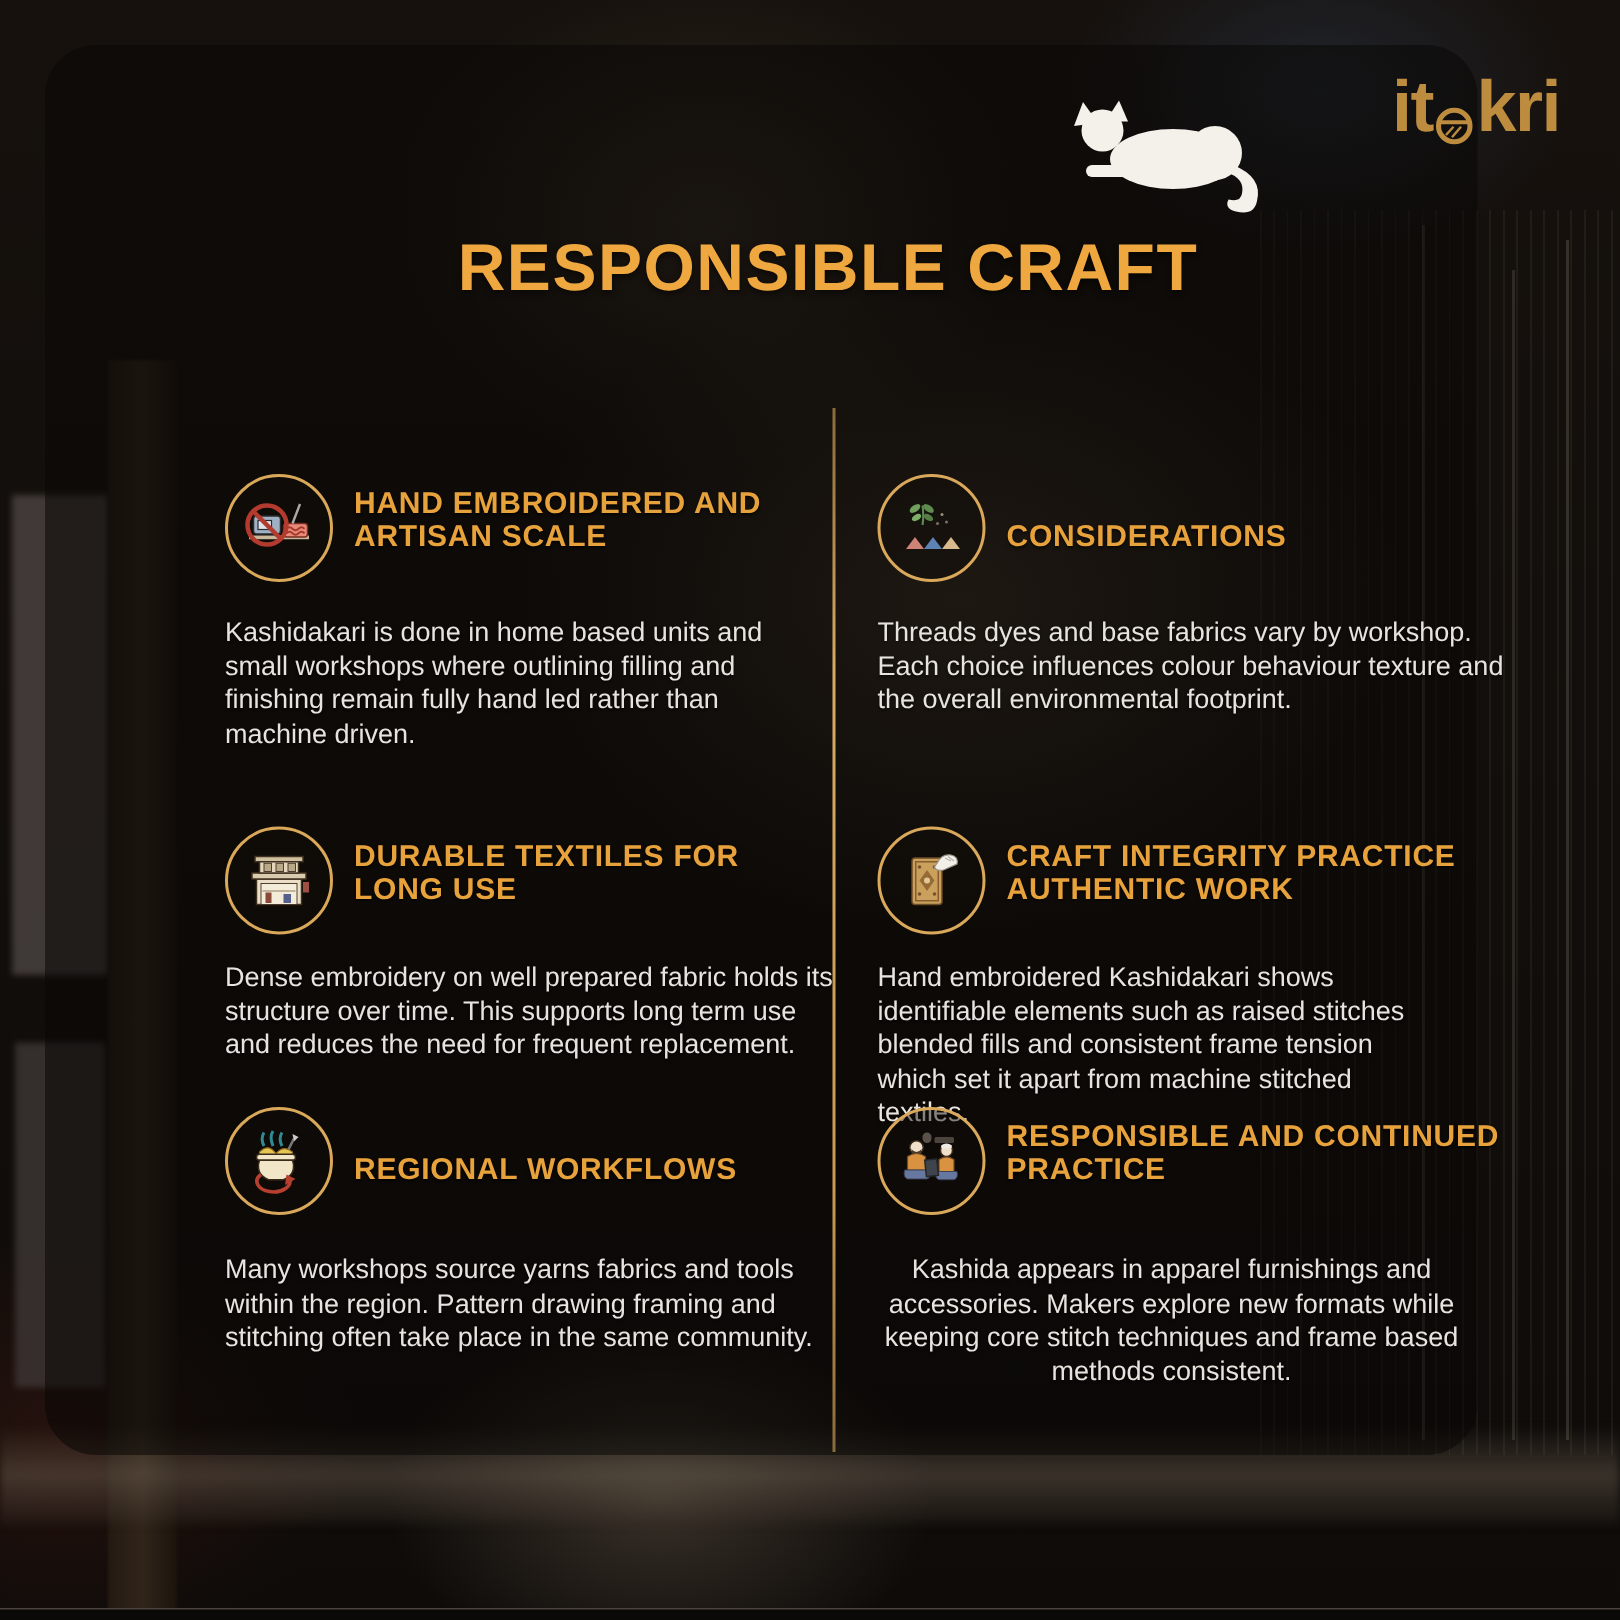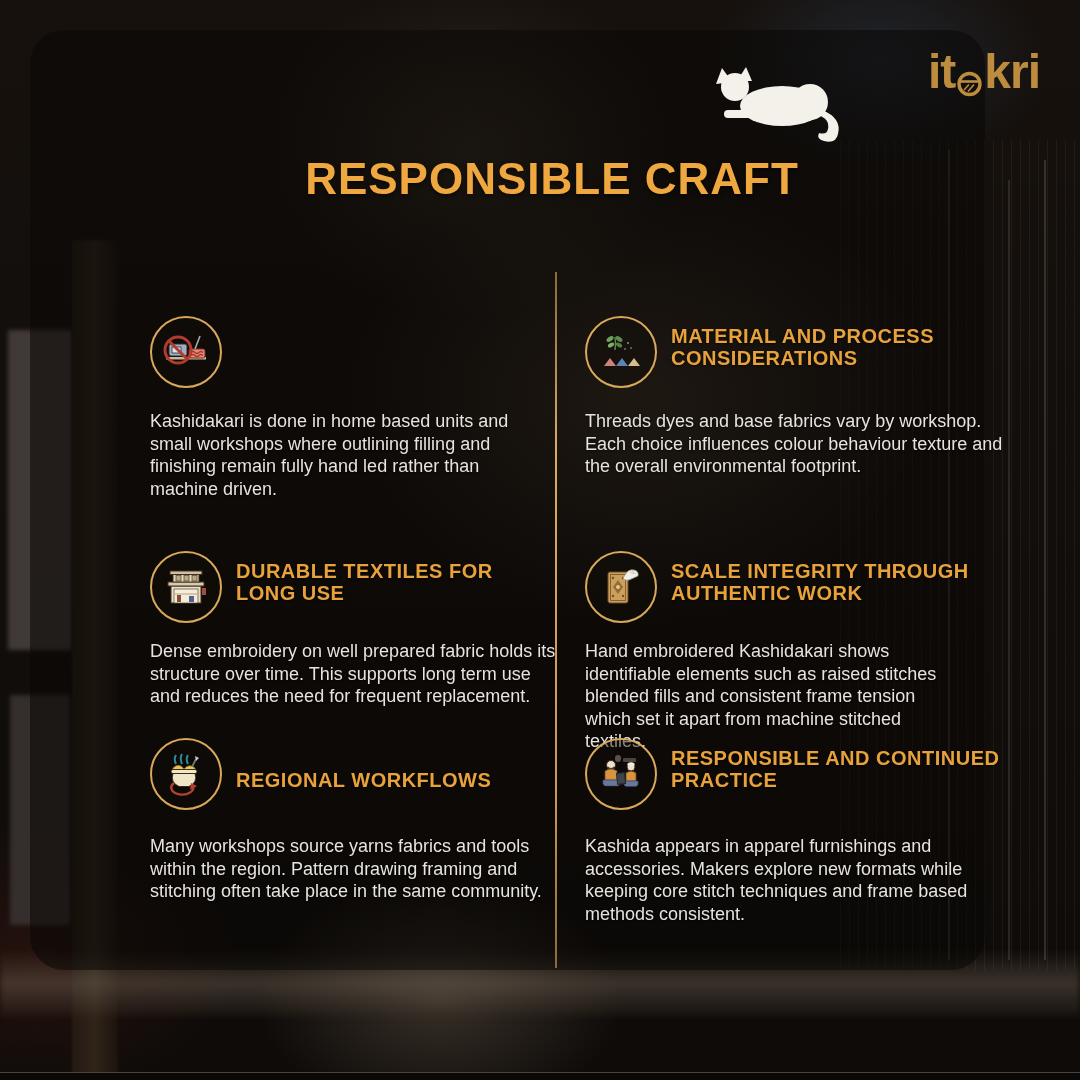--- a/index.html
+++ b/index.html
@@ -58,21 +58,21 @@
 
   .head{display:flex;gap:14px;align-items:flex-start;}
   .icon-circle{width:72px;height:72px;flex:0 0 72px;border:2px solid #D9A85A;border-radius:50%;
       background:rgba(18,13,9,.45);display:flex;align-items:center;justify-content:center;}
   .heading{color:var(--heading);font-size:20px;line-height:22px;font-weight:bold;
       letter-spacing:.5px;padding-top:9px;text-shadow:0 1px 2px rgba(0,0,0,.6);}
   .body{position:absolute;left:0;color:var(--body-text);font-size:18px;line-height:22.5px;
       text-shadow:0 1px 2px rgba(0,0,0,.6);}
   .row1 .body{top:94px;} .row2 .body{top:89px;} .row3 .body{top:97px;}
   .s1 .body{width:400px;} .s2 .body{width:420px;} .s3 .body{width:410px;}
-  .s4 .body{width:372px;} .s5 .body{width:405px;} .s6 .body{width:392px;}
+  .s4 .body{width:372px;} .s5 .body{width:405px;} .s6 .body{width:392px;text-align:center;}
 </style>
 </head>
 <body>
 
 <div class="bg">
   <div class="bg-el window-pane-1"></div>
   <div class="bg-el window-pane-2"></div>
   <div class="bg-el door-frame"></div>
   <div class="bg-el loom-threads"></div>
   <div class="bg-el thread-a"></div>
@@ -121,20 +121,23 @@
         <rect x="7" y="16" width="18" height="12" rx="2" fill="#9FB0C4" stroke="#2B2B2B"></rect>
         <rect x="10" y="19" width="9" height="6" fill="#DCE4EA" stroke="#2B2B2B" stroke-width=".8"></rect>
         <rect x="27" y="21" width="16" height="9" rx="2" fill="#E8897A" stroke="#7A2D22"></rect>
         <path d="M29 24.5 q2 -2 4 0 t4 0 t4 0" fill="none" stroke="#A5392B" stroke-width="1.2"></path>
         <path d="M29 27.5 q2 -2 4 0 t4 0 t4 0" fill="none" stroke="#A5392B" stroke-width="1.2"></path>
         <line x1="38" y1="8" x2="33" y2="21" stroke="#AAA" stroke-width="1.6"></line>
         <circle cx="16" cy="22" r="13" fill="none" stroke="#B33A2E" stroke-width="3"></circle>
         <line x1="7" y1="13" x2="25" y2="31" stroke="#B33A2E" stroke-width="3"></line>
       </svg>
     </div>
+    <h2 class="heading">
+      <span>HAND EMBROIDERED AND</span><br><span>ARTISAN SCALE</span>
+    </h2>
   </div>
   <p class="body">Kashidakari is done in home based units and small workshops where outlining filling and finishing remain fully hand led rather than machine driven.</p>
 </section>
 
 <section class="card col-right row1 s2">
   <div class="head">
     <div class="icon-circle">
       <svg width="48" height="48" viewBox="0 0 48 48">
         <path d="M18 9 q1 7 0 13" stroke="#5E8C4F" stroke-width="1.4" fill="none"></path>
         <ellipse cx="13" cy="11" rx="4" ry="2.2" fill="#6FA05C" transform="rotate(-35 13 11)"></ellipse>
@@ -143,21 +146,21 @@
         <ellipse cx="22" cy="17" rx="3.4" ry="2" fill="#557F46" transform="rotate(30 22 17)"></ellipse>
         <circle cx="31" cy="15" r="1" fill="#9A8F7A"></circle>
           <circle cx="34" cy="20" r="1" fill="#7A7060"></circle>
         <circle cx="28" cy="21" r="1" fill="#7A7060"></circle>
         <polygon points="7,38 13,30 19,38" fill="#CF8276"></polygon>
         <polygon points="19,38 25,30 31,38" fill="#5D82B4"></polygon>
         <polygon points="31,38 37,30 43,38" fill="#D9BA8C"></polygon>
       </svg>
     </div>
     <h2 class="heading">
-      <span>MATERIAL AND PROCESS</span><br><span>CONSIDERATIONS</span>
+      <br><span>CONSIDERATIONS</span>
     </h2>
   </div>
   <p class="body">Threads dyes and base fabrics vary by workshop. Each choice influences colour behaviour texture and the overall environmental footprint.</p>
 </section>
 
 <section class="card col-left row2 s3">
   <div class="head">
     <div class="icon-circle">
       <svg width="48" height="48" viewBox="0 0 48 48">
         <rect x="9" y="23" width="30" height="17" fill="#EADFC6" stroke="#403020"></rect>
@@ -191,21 +194,21 @@
         <circle cx="21" cy="24" r="2" fill="#E2C892"></circle>
         <circle cx="16" cy="15" r="1.2" fill="#7A4F28"></circle>
           <circle cx="26" cy="15" r="1.2" fill="#7A4F28"></circle>
         <circle cx="16" cy="33" r="1.2" fill="#7A4F28"></circle>
           <circle cx="26" cy="33" r="1.2" fill="#7A4F28"></circle>
         <path d="M28 12 q3 -6 9 -5 q5 1 4 6 l-9 4 q-5 1 -6 -2 z" fill="#F2EFE8" stroke="#9A9588" stroke-width=".8"></path>
         <path d="M33 9 l4 2 M35 8 l4 3" stroke="#B5B0A3" stroke-width=".7"></path>
       </svg>
     </div>
     <h2 class="heading">
-      <span>SCALE INTEGRITY THROUGH</span><br><span>AUTHENTIC WORK</span>
+      <span>CRAFT INTEGRITY PRACTICE</span><br><span>AUTHENTIC WORK</span>
     </h2>
   </div>
   <p class="body">Hand embroidered Kashidakari shows identifiable elements such as raised stitches blended fills and consistent frame tension which set it apart from machine stitched textiles.</p>
 </section>
 
 <section class="card col-left row3 s5">
   <div class="head">
     <div class="icon-circle">
       <svg width="48" height="48" viewBox="0 0 48 48">
         <path d="M14 5 q-2.5 4 0 9" stroke="#2E8B94" stroke-width="2" fill="none"></path>

